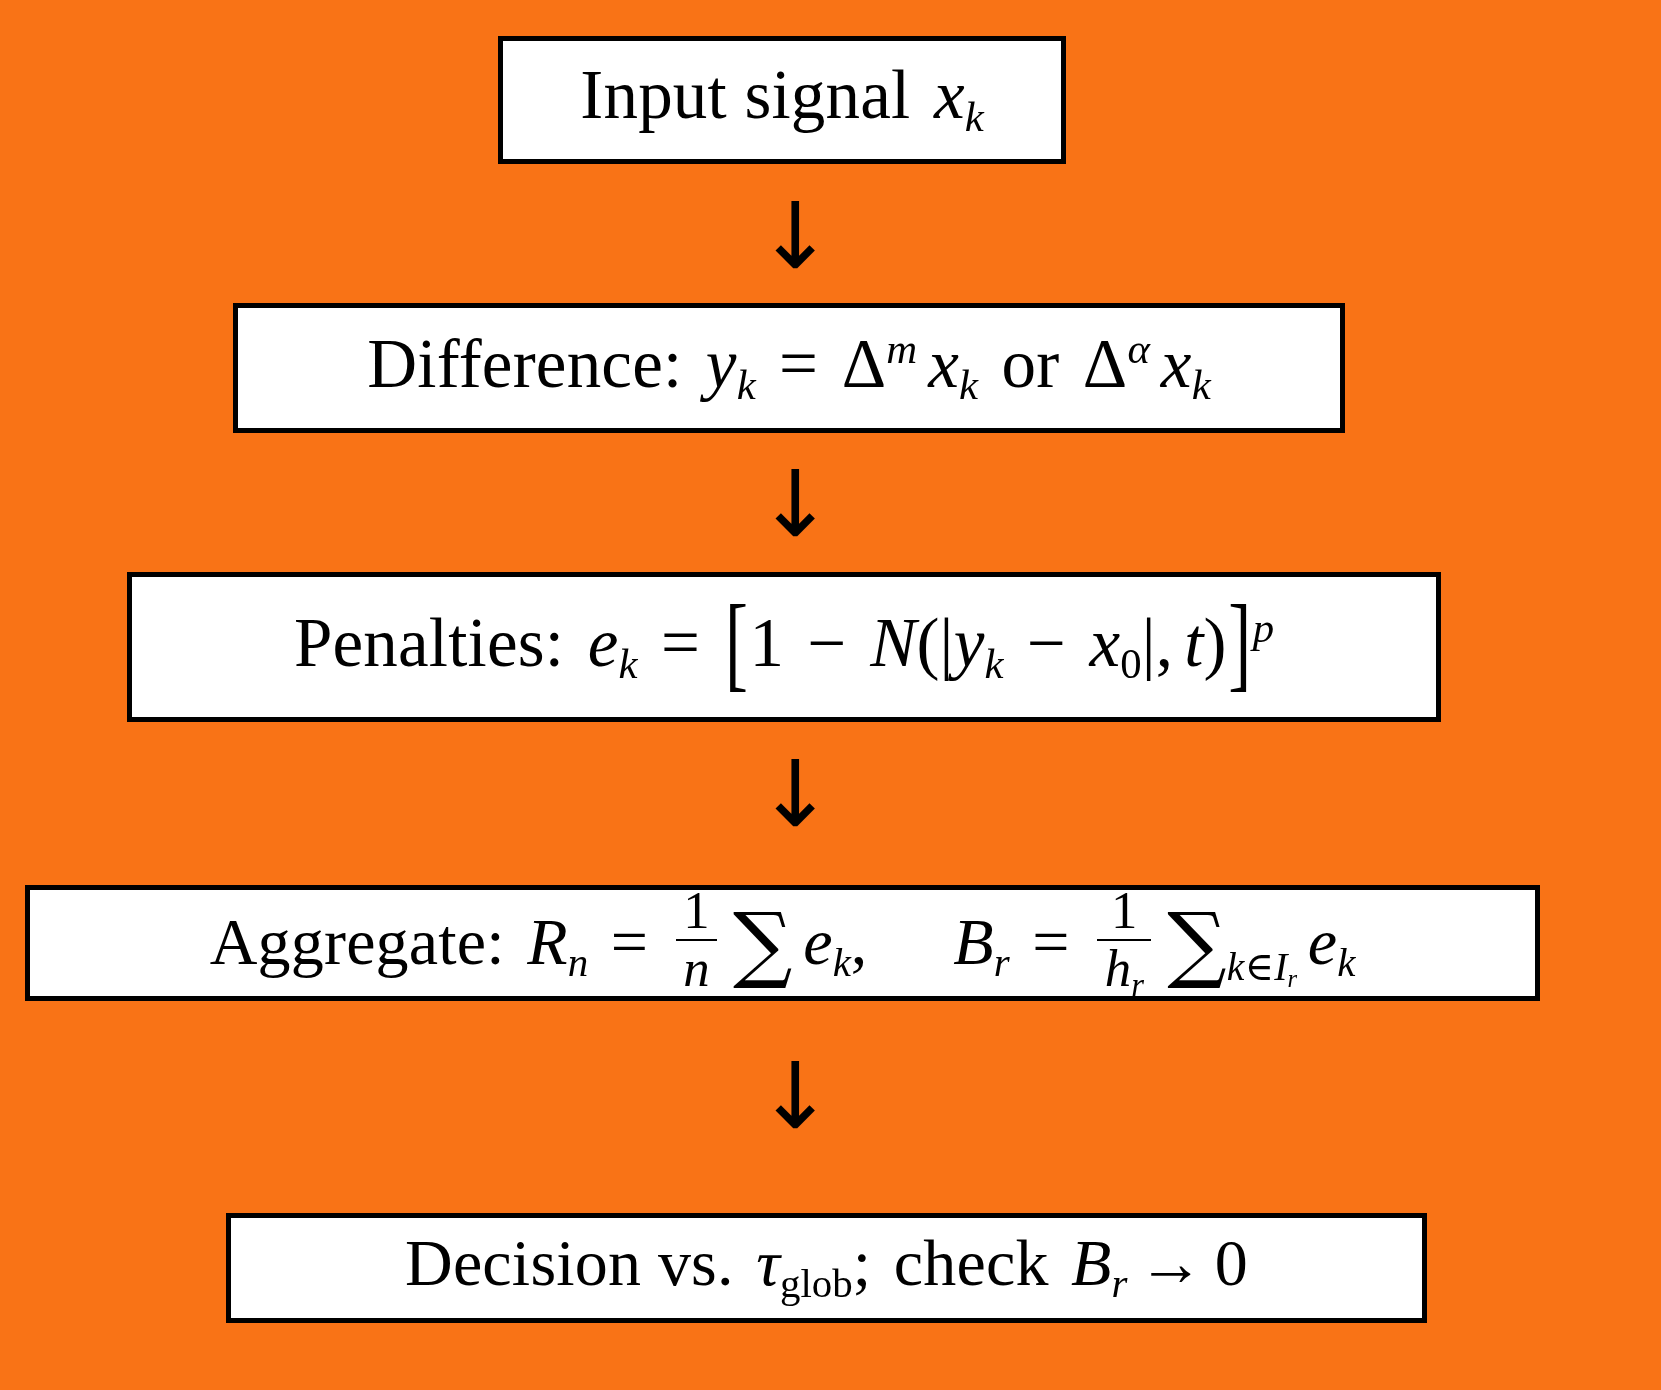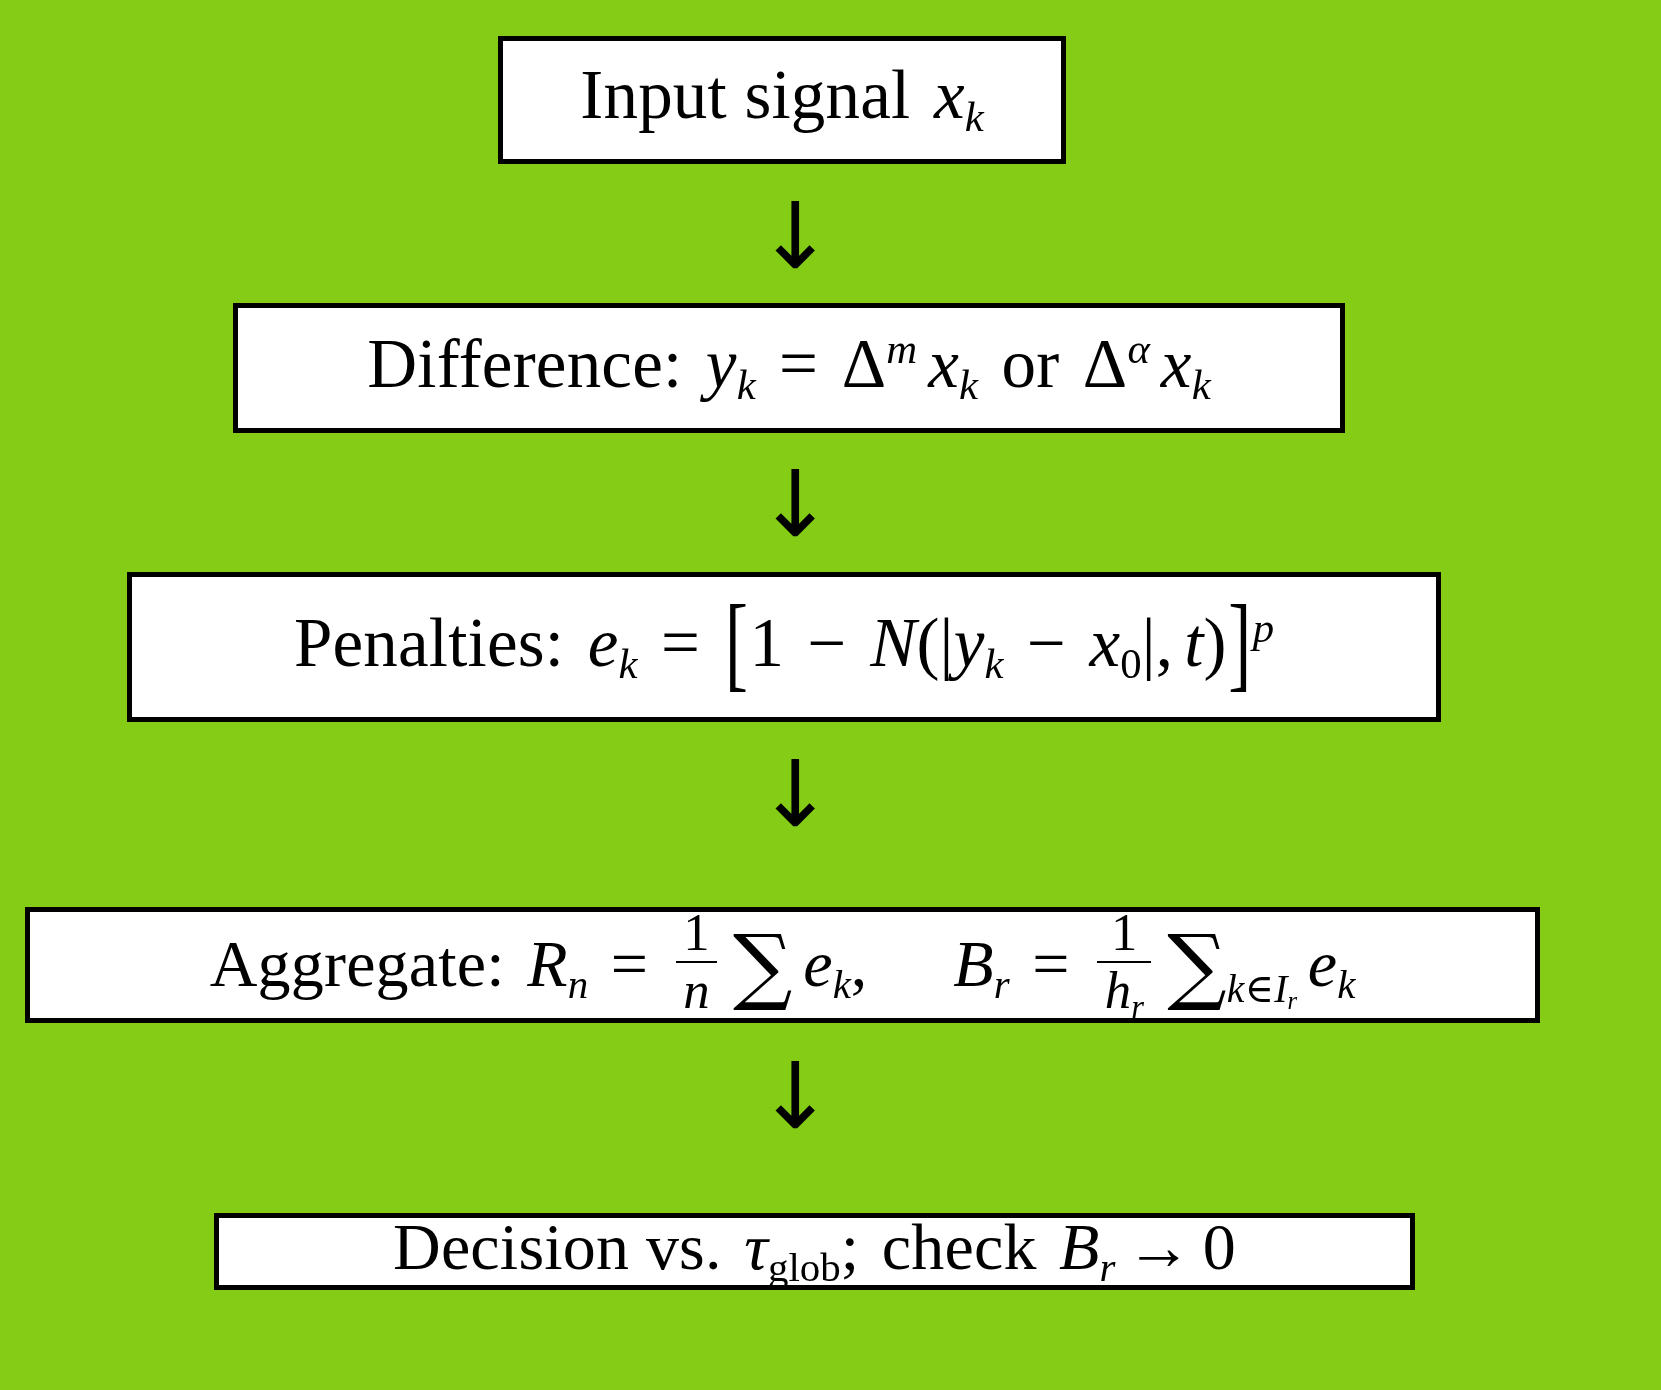--- a/index.html
+++ b/index.html
@@ -5,21 +5,21 @@
 <style>
   html, body {
     margin: 0;
     padding: 0;
     background: #ffffff;
   }
   #page {
     position: relative;
     width: 1661px;
     height: 1390px;
-    background: #84cc16;
+    background: #f97316;
     overflow: hidden;
     font-family: "Liberation Serif", "DejaVu Serif", serif;
     color: #000000;
   }
 
   
   .node {
     position: absolute;
     box-sizing: border-box;
     border: 5px solid #000000;
@@ -141,29 +141,29 @@
   <div class="node" style="left:127px; top:572px; width:1314px; height:150px;align-items:center;">
     <span class="eq" style="font-size:69px;">
       <span class="rm">Penalties:</span><span class="med"></span><span class="mi">e</span><span class="sub">k</span><span class="med"></span><span class="mo">=</span><span class="med"></span><span class="tall">[</span><span class="mo">1</span><span class="med"></span><span class="mo">−</span><span class="med"></span><span class="mi">N</span><span class="mo">(</span><span class="mo">|</span><span class="mi">y</span><span class="sub">k</span><span class="med"></span><span class="mo">−</span><span class="med"></span><span class="mi">x</span><span class="sub rmsub">0</span><span class="mo">|</span><span class="mo">,</span><span class="thin"></span><span class="mi">t</span><span class="mo">)</span><span class="tall">]</span><span class="sup">p</span>
     </span>
   </div>
 
   <div class="arrow" style="left:740px; top:740px; width:110px; height:110px; font-size:92px;">
     <span>↓</span>
   </div>
 
-  <div class="node" style="left:25px; top:907px; width:1515px; height:116px;">
+  <div class="node" style="left:25px; top:885px; width:1515px; height:116px;">
     <span class="eq" style="font-size:66px;">
       <span class="rm">Aggregate:</span><span class="med"></span><span class="mi">R</span><span class="sub">n</span><span class="med"></span><span class="mo">=</span><span class="med"></span><span class="frac"><span class="num">1</span><span class="den">n</span></span><span class="thin"></span><span class="sigma">∑</span><span class="thin"></span><span class="mi">e</span><span class="sub">k</span><span class="mo">,</span><span class="wide"></span><span class="mi">B</span><span class="sub">r</span><span class="med"></span><span class="mo">=</span><span class="med"></span><span class="frac"><span class="num">1</span><span class="den"><span class="mi">h</span><span class="sub">r</span></span></span><span class="thin"></span><span class="sigma">∑</span><span class="sigma-sub"><span>k</span><span class="mo">∈</span><span>I</span><span class="sub">r</span></span><span class="thin"></span><span class="mi">e</span><span class="sub">k</span>
     </span>
   </div>
 
   <div class="arrow" style="left:740px; top:1042px; width:110px; height:110px; font-size:92px;">
     <span>↓</span>
   </div>
 
-  <div class="node" style="left:214px; top:1213px; width:1201px; height:77px;">
+  <div class="node" style="left:226px; top:1213px; width:1201px; height:110px;">
     <span class="eq" style="font-size:66px;">
       <span class="rm">Decision vs.</span><span class="med"></span><span class="mi">τ</span><span class="sub rmsub">glob</span><span class="mo">;</span><span class="med"></span><span class="rm">check</span><span class="med"></span><span class="mi">B</span><span class="sub">r</span><span class="thin"></span><span class="mo">→</span><span class="thin"></span><span class="mo">0</span>
     </span>
   </div>
 
 </div>
 
 </body></html>

